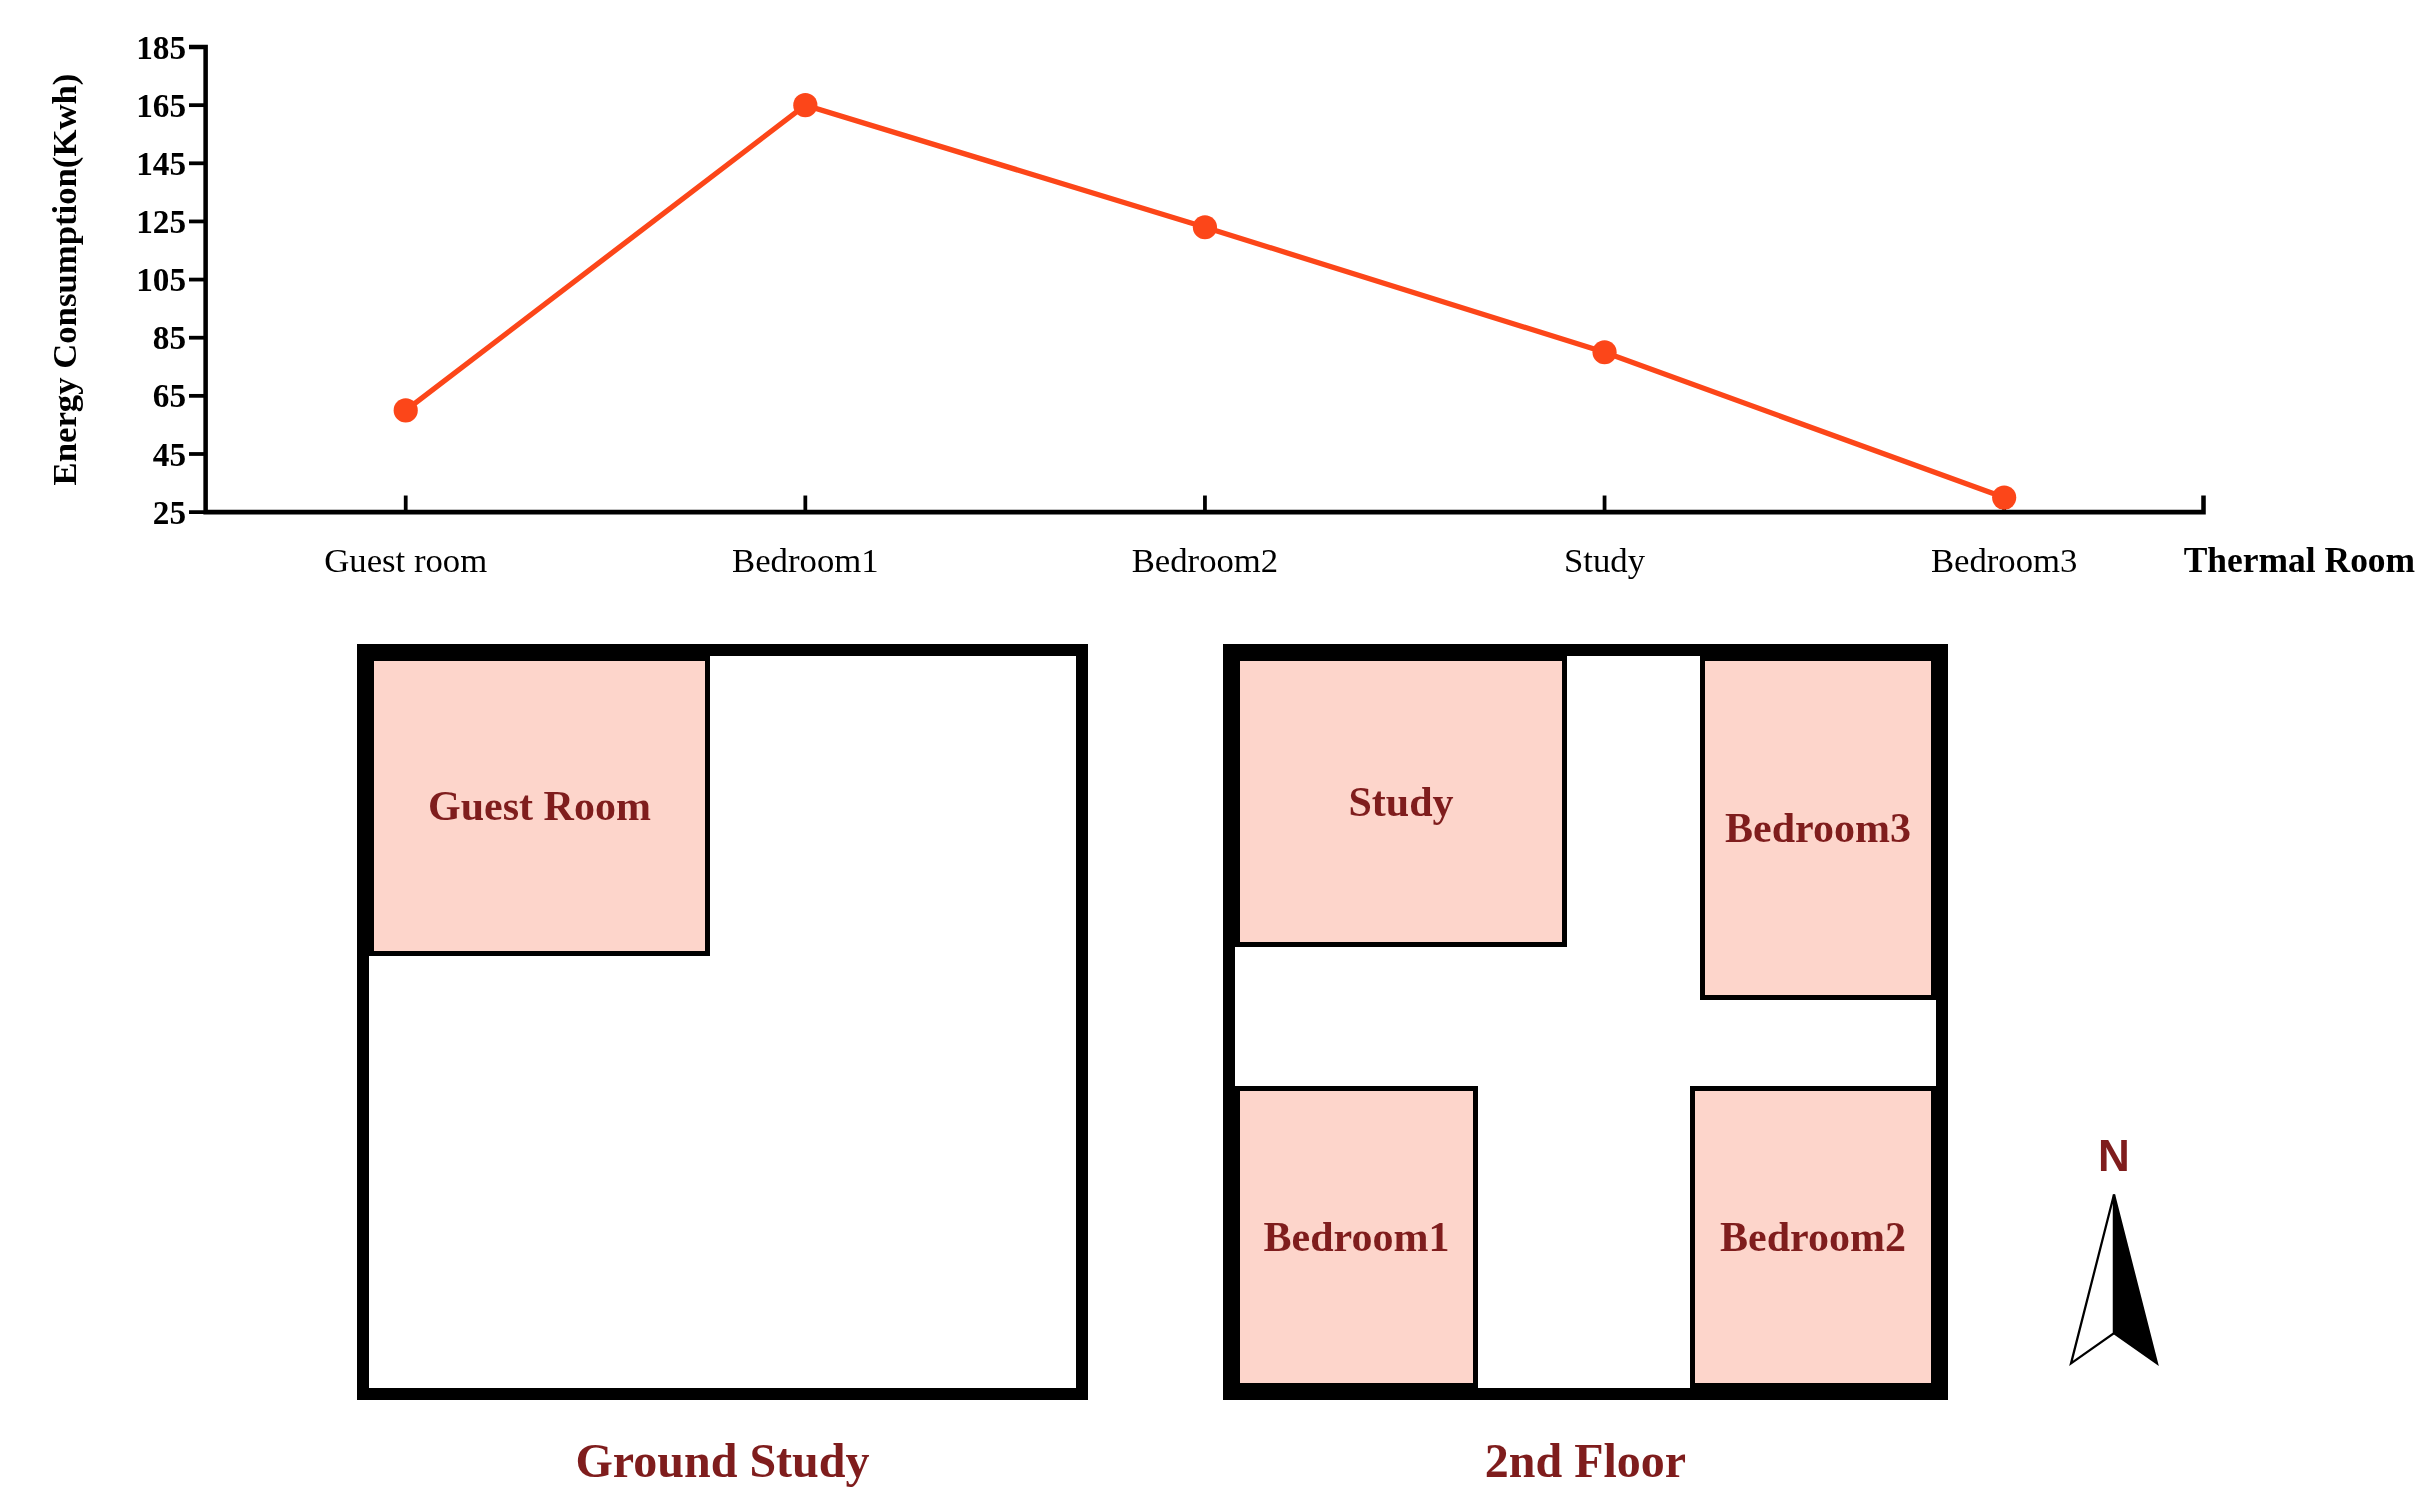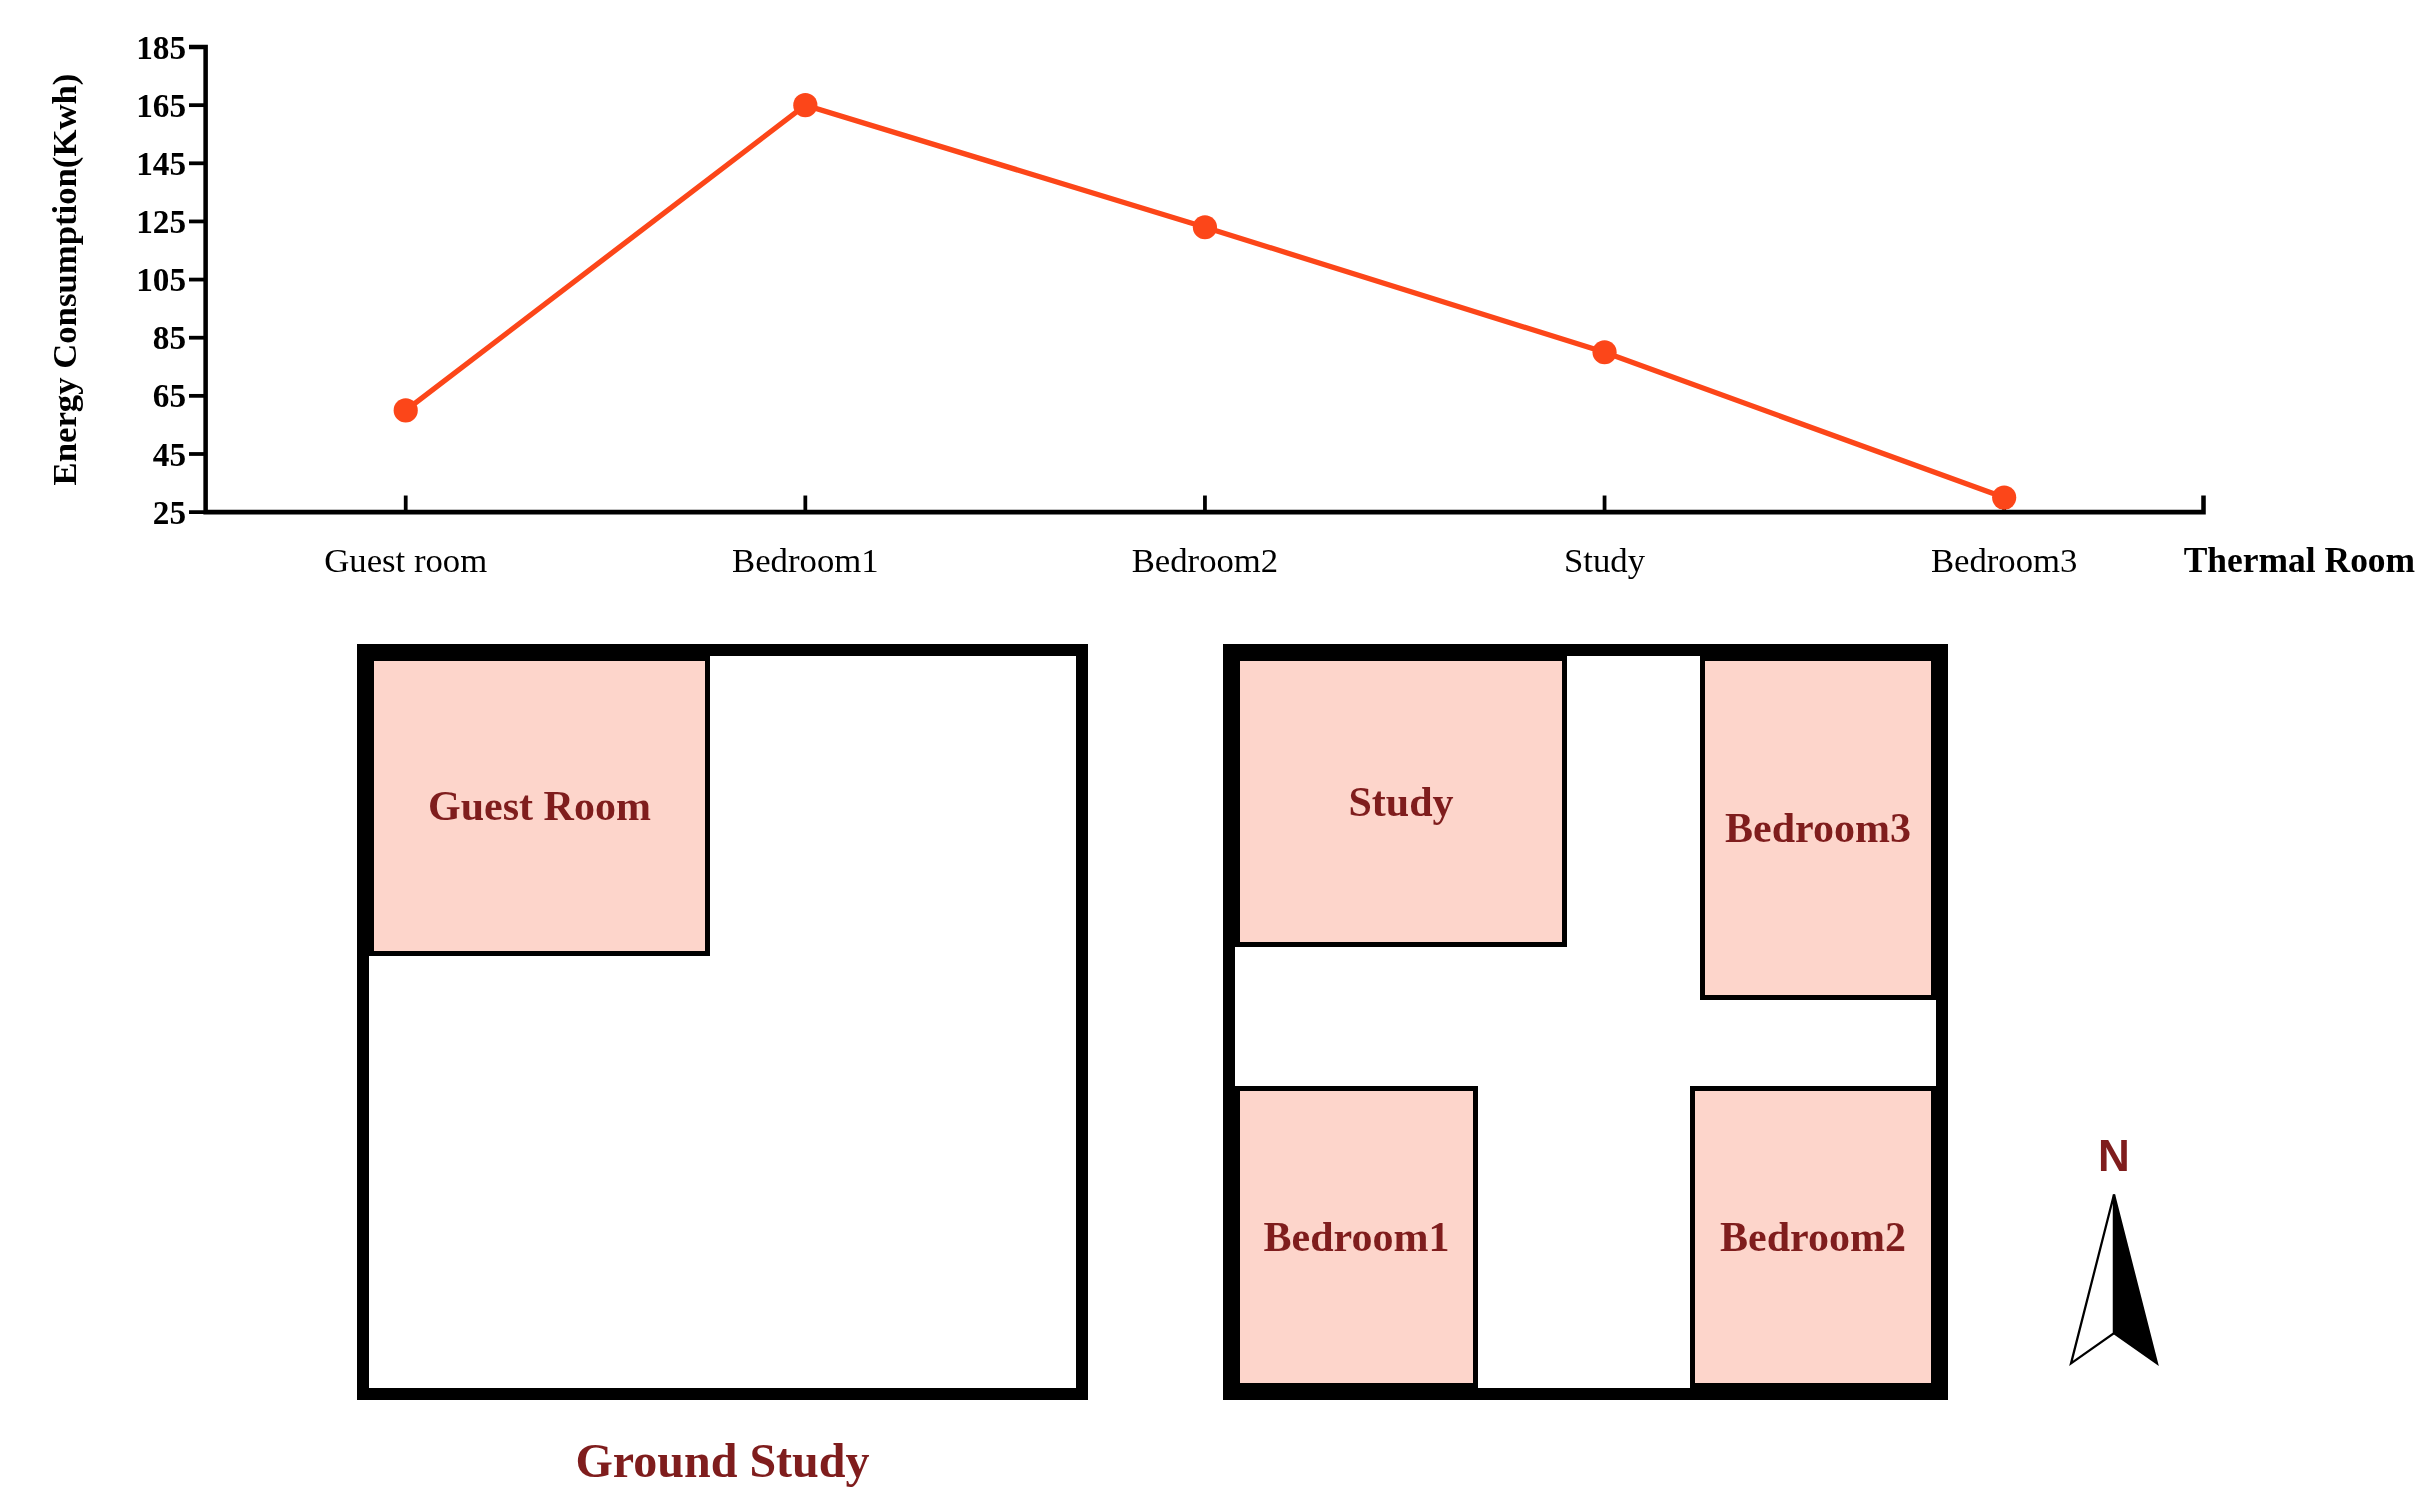--- a/index.html
+++ b/index.html
@@ -99,20 +99,21 @@
     <div class="room room-bedroom3">
       <span>Bedroom3</span>
     </div>
     <div class="room room-bedroom1">
       <span>Bedroom1</span>
     </div>
     <div class="room room-bedroom2">
       <span>Bedroom2</span>
     </div>
   </div>
+  <div class="floor-caption caption-second">2nd Floor</div>
 
   <div class="compass">
     <div class="compass-n">N</div>
     <svg class="compass-arrow" width="98" height="181" viewBox="0 0 130 240">
       <polygon points="65,6 8,230 65,190" fill="#ffffff" stroke="#000000" stroke-width="3"></polygon>
       <polygon points="65,6 122,230 65,190" fill="#000000" stroke="#000000" stroke-width="3"></polygon>
     </svg>
   </div>
 
 </div>

